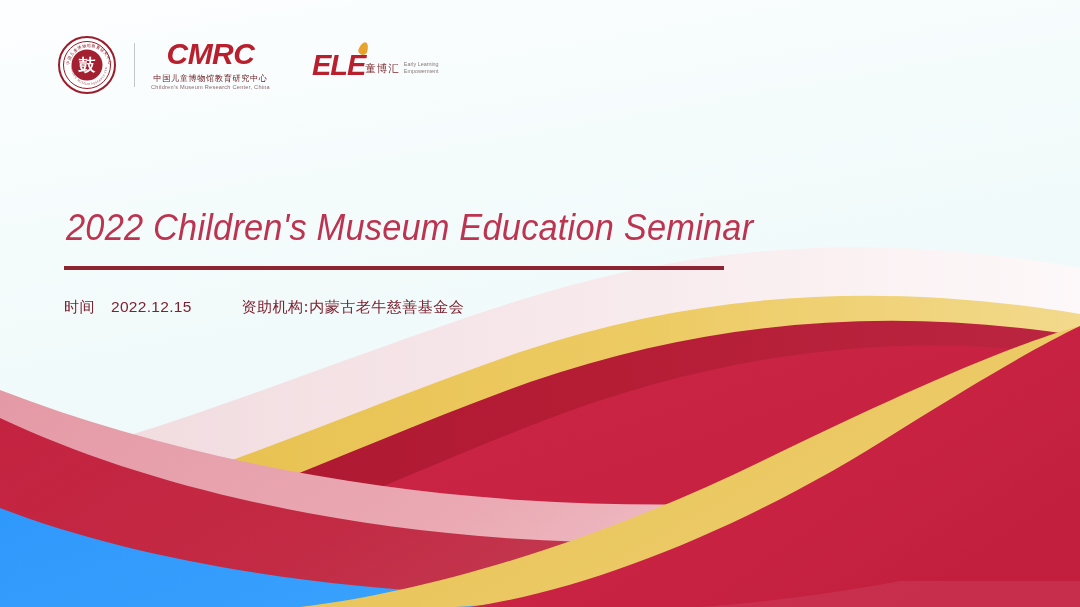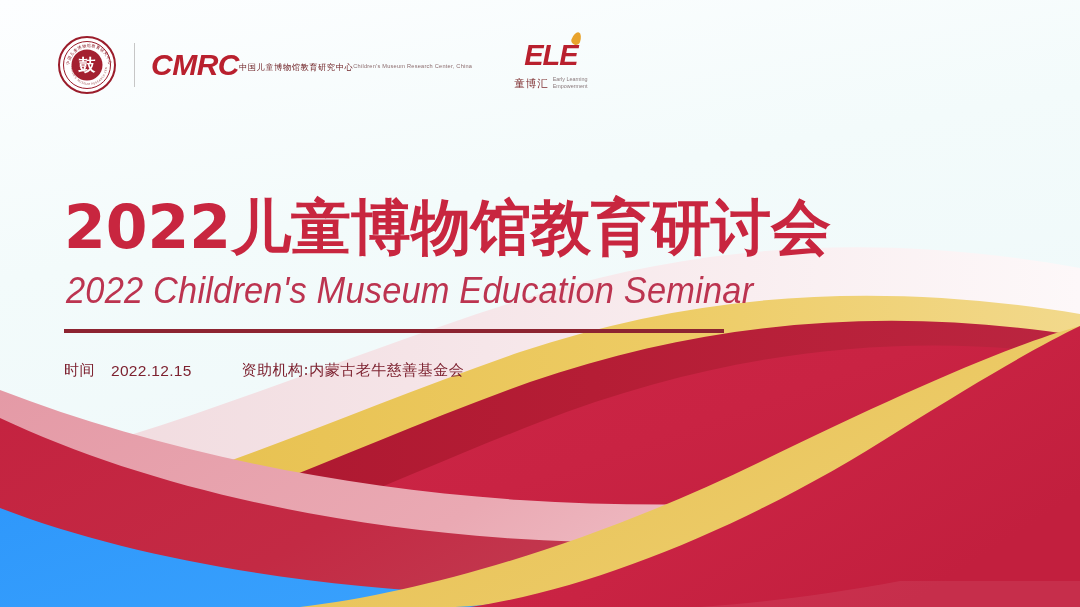--- a/index.html
+++ b/index.html
@@ -90,21 +90,21 @@
   .logo-divider {
     width: 1px;
     height: 44px;
     background: #c6c6c6;
     margin: 0 16px 0 18px;
     flex: 0 0 auto;
   }
 
   .cmrc-block {
     display: flex;
-    flex-direction: row;
+    flex-direction: column;
     align-items: center;
     flex: 0 0 auto;
   }
   .cmrc-mark {
     font-family: "Liberation Sans", sans-serif;
     font-weight: bold;
     font-style: italic;
     font-size: 30px;
     letter-spacing: -0.5px;
     color: #b9202e;
@@ -124,21 +124,20 @@
     font-size: 5.6px;
     color: #8a6a6c;
     letter-spacing: 0.25px;
     margin-top: 3px;
     line-height: 1;
     white-space: nowrap;
   }
 
   .ele-block {
     display: flex;
-    flex-direction: column;
     align-items: center;
     margin-left: 42px;
     flex: 0 0 auto;
   }
   .ele-mark-wrap {
     position: relative;
     line-height: 1;
   }
   .ele-mark {
     font-family: "Liberation Sans", sans-serif;
@@ -216,21 +215,21 @@
 
   .title-rule {
     width: 660px;
     height: 4px;
     background: #8d2431;
     margin-top: 17px;
   }
 
   .meta-row {
     display: flex;
-    align-items: flex-end;
+    align-items: center;
     margin-top: 28px;
     font-family: "DejaVu Sans", sans-serif;
     font-size: 15px;
     color: #7d2230;
     letter-spacing: 0.5px;
     white-space: nowrap;
   }
   .meta-date {
     margin-left: 16px;
     font-family: "Liberation Sans", sans-serif;
@@ -345,21 +344,20 @@
         <span class="ele-cn">童博汇</span>
         <span class="ele-en">
           <span>Early Learning</span><br>
           <span>Empowerment</span>
         </span>
       </div>
     </div>
   </div>
 
   <div class="title-block">
-    <h1 class="title-cn">2022儿童博物馆教育研讨会</h1>
     <div class="title-en">2022 Children's Museum Education Seminar</div>
     <div class="title-rule"></div>
     <div class="meta-row">
       <span>时间</span>
       <span class="meta-date">2022.12.15</span>
       <span class="meta-funder">资助机构:内蒙古老牛慈善基金会</span>
     </div>
   </div>
 
 </div>

